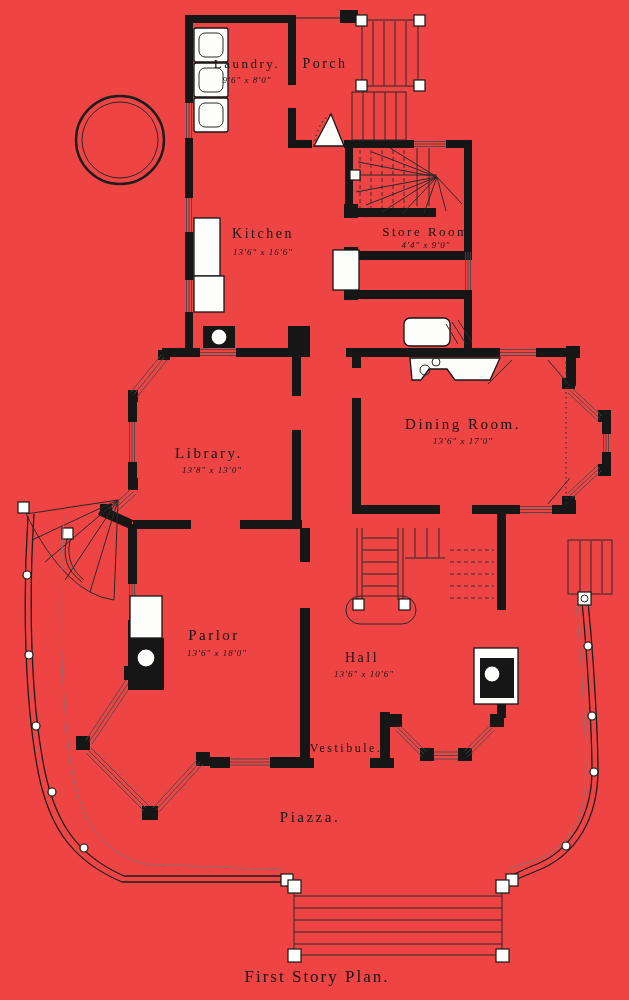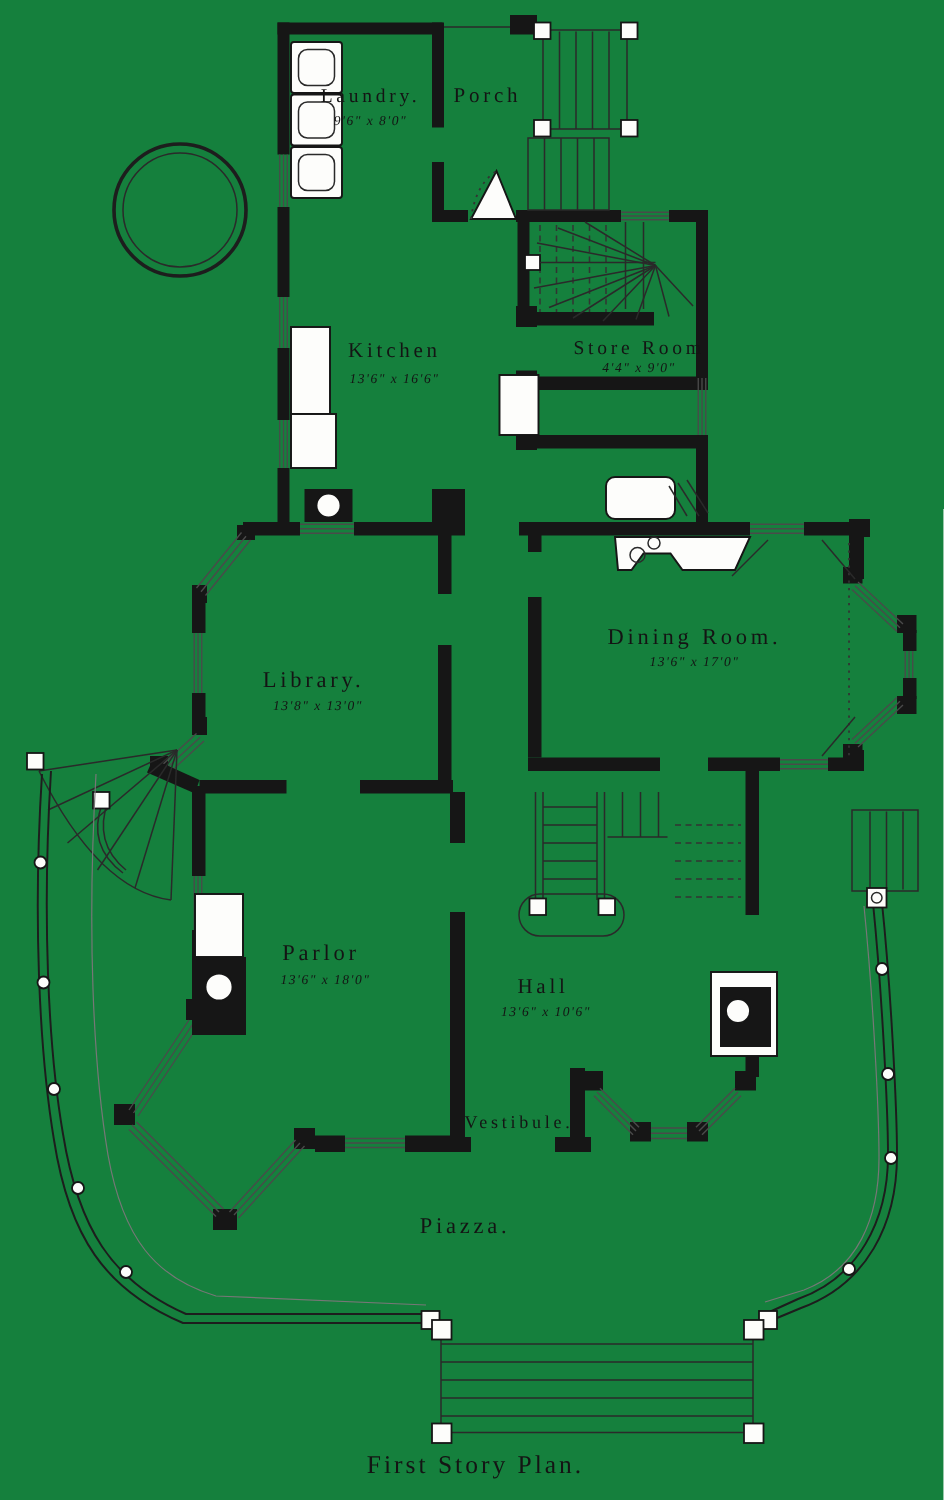--- a/index.html
+++ b/index.html
@@ -1,16 +1,16 @@
 <!DOCTYPE html>
 <html><head>
 <meta charset="utf-8">
 <style>
   html,body{margin:0;padding:0;background:#ffffff;}
-  .page{width:629px;height:1000px;background:#15803d;position:relative;font-family:"Liberation Serif",serif;}
+  .page{width:629px;height:1000px;background:#ef4444;position:relative;font-family:"Liberation Serif",serif;}
   svg{display:block;}
   .wall{fill:#161616;stroke:none;}
   .ln{stroke:#1d1d1d;stroke-width:1.3;fill:none;}
   .thin{stroke:#2a2a2a;stroke-width:1;fill:none;}
   .lite{stroke:#777;stroke-width:0.8;fill:none;}
   .win{stroke:#4a4a4a;stroke-width:0.9;fill:none;}
   .dash{stroke:#333;stroke-width:1;stroke-dasharray:4 3;fill:none;}
   .dot{stroke:#333;stroke-width:1.2;stroke-dasharray:1.5 3.5;fill:none;}
   .fix{fill:#fdfdfb;stroke:#161616;stroke-width:1.3;}
   .post{fill:#fdfdfb;stroke:#161616;stroke-width:1.2;}

